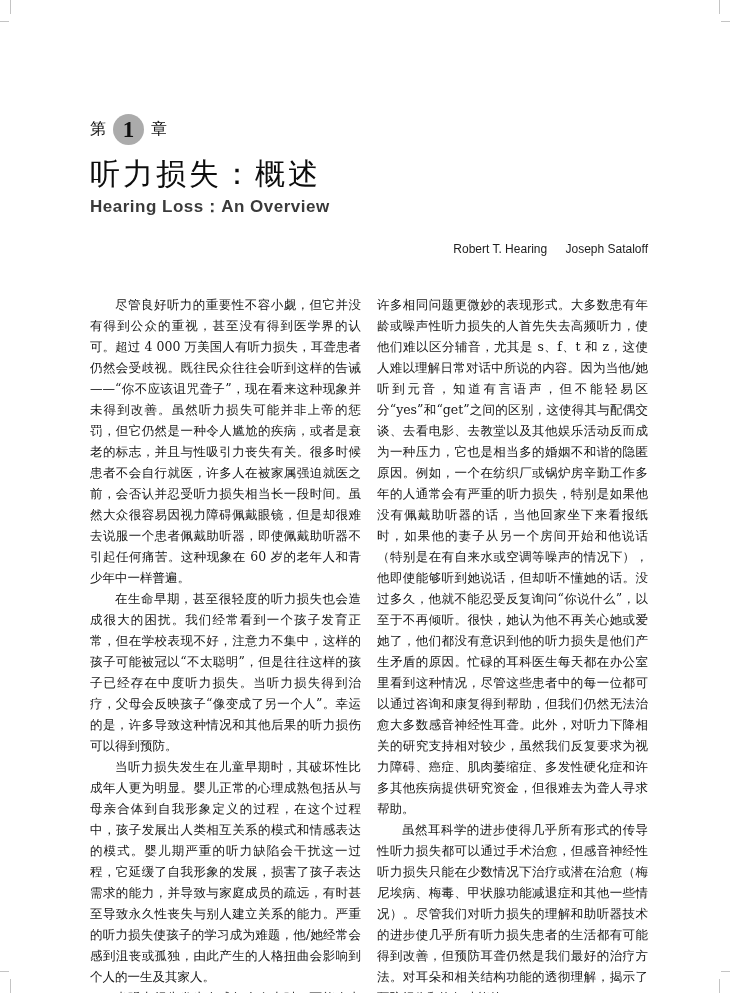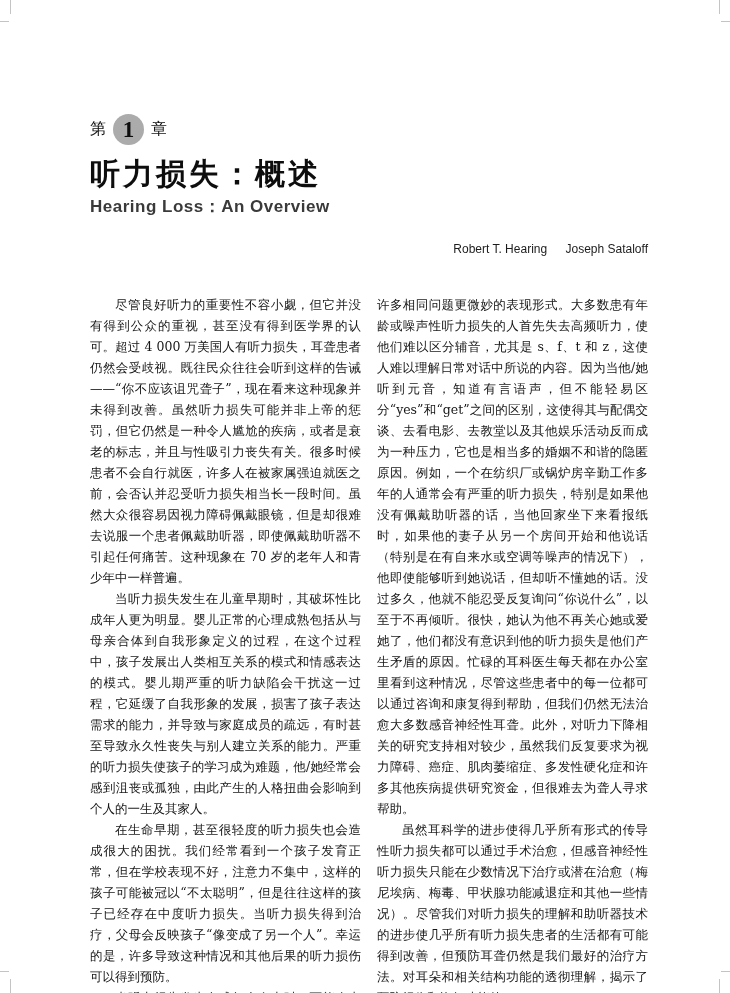--- a/index.html
+++ b/index.html
@@ -53,21 +53,21 @@
   .num-circle span {
     font-family: "Liberation Serif", "DejaVu Serif", serif;
     font-weight: bold;
     font-size: 23px;
     color: #0d0d0d;
     line-height: 1;
   }
   h1.title-zh {
     margin: 9px 0 0 0;
     font-size: 30px;
-    font-weight: bold;
+    font-weight: normal;
     letter-spacing: 3px;
     color: #0d0d0d;
     line-height: 1.25;
   }
   h2.title-en {
     margin: 3px 0 0 0;
     font-family: "Liberation Sans", "DejaVu Sans", sans-serif;
     font-weight: 700;
     font-size: 17px;
     letter-spacing: 0.5px;
@@ -127,23 +127,23 @@
     <h1 class="title-zh">听力损失：概述</h1>
     <h2 class="title-en">Hearing Loss：An Overview</h2>
     <div class="authors">
       <span class="author">Robert T. Hearing</span>
       <span class="author">Joseph Sataloff</span>
     </div>
   </header>
 
   <main class="columns">
     <div class="col">
-      <p class="indent">尽管良好听力的重要性不容小觑，但它并没有得到公众的重视，甚至没有得到医学界的认可。超过 4 000 万美国人有听力损失，耳聋患者仍然会受歧视。既往民众往往会听到这样的告诫——“你不应该诅咒聋子”，现在看来这种现象并未得到改善。虽然听力损失可能并非上帝的惩罚，但它仍然是一种令人尴尬的疾病，或者是衰老的标志，并且与性吸引力丧失有关。很多时候患者不会自行就医，许多人在被家属强迫就医之前，会否认并忍受听力损失相当长一段时间。虽然大众很容易因视力障碍佩戴眼镜，但是却很难去说服一个患者佩戴助听器，即使佩戴助听器不引起任何痛苦。这种现象在 70 岁的老年人和青少年中一样普遍。</p>
+      <p class="indent">尽管良好听力的重要性不容小觑，但它并没有得到公众的重视，甚至没有得到医学界的认可。超过 4 000 万美国人有听力损失，耳聋患者仍然会受歧视。既往民众往往会听到这样的告诫——“你不应该诅咒聋子”，现在看来这种现象并未得到改善。虽然听力损失可能并非上帝的惩罚，但它仍然是一种令人尴尬的疾病，或者是衰老的标志，并且与性吸引力丧失有关。很多时候患者不会自行就医，许多人在被家属强迫就医之前，会否认并忍受听力损失相当长一段时间。虽然大众很容易因视力障碍佩戴眼镜，但是却很难去说服一个患者佩戴助听器，即使佩戴助听器不引起任何痛苦。这种现象在 60 岁的老年人和青少年中一样普遍。</p>
+      <p class="indent">在生命早期，甚至很轻度的听力损失也会造成很大的困扰。我们经常看到一个孩子发育正常，但在学校表现不好，注意力不集中，这样的孩子可能被冠以“不太聪明”，但是往往这样的孩子已经存在中度听力损失。当听力损失得到治疗，父母会反映孩子“像变成了另一个人”。幸运的是，许多导致这种情况和其他后果的听力损伤可以得到预防。</p>
       <p class="indent">当听力损失发生在儿童早期时，其破坏性比成年人更为明显。婴儿正常的心理成熟包括从与母亲合体到自我形象定义的过程，在这个过程中，孩子发展出人类相互关系的模式和情感表达的模式。婴儿期严重的听力缺陷会干扰这一过程，它延缓了自我形象的发展，损害了孩子表达需求的能力，并导致与家庭成员的疏远，有时甚至导致永久性丧失与别人建立关系的能力。严重的听力损失使孩子的学习成为难题，他/她经常会感到沮丧或孤独，由此产生的人格扭曲会影响到个人的一生及其家人。</p>
-      <p class="indent">在生命早期，甚至很轻度的听力损失也会造成很大的困扰。我们经常看到一个孩子发育正常，但在学校表现不好，注意力不集中，这样的孩子可能被冠以“不太聪明”，但是往往这样的孩子已经存在中度听力损失。当听力损失得到治疗，父母会反映孩子“像变成了另一个人”。幸运的是，许多导致这种情况和其他后果的听力损伤可以得到预防。</p>
       <p class="indent">当听力损失发生在成年人身上时，可能会出现</p>
     </div>
     <div class="col">
       <p>许多相同问题更微妙的表现形式。大多数患有年龄或噪声性听力损失的人首先失去高频听力，使他们难以区分辅音，尤其是 s、f、t 和 z，这使人难以理解日常对话中所说的内容。因为当他/她听到元音，知道有言语声，但不能轻易区分“yes”和“get”之间的区别，这使得其与配偶交谈、去看电影、去教堂以及其他娱乐活动反而成为一种压力，它也是相当多的婚姻不和谐的隐匿原因。例如，一个在纺织厂或锅炉房辛勤工作多年的人通常会有严重的听力损失，特别是如果他没有佩戴助听器的话，当他回家坐下来看报纸时，如果他的妻子从另一个房间开始和他说话（特别是在有自来水或空调等噪声的情况下），他即使能够听到她说话，但却听不懂她的话。没过多久，他就不能忍受反复询问“你说什么”，以至于不再倾听。很快，她认为他不再关心她或爱她了，他们都没有意识到他的听力损失是他们产生矛盾的原因。忙碌的耳科医生每天都在办公室里看到这种情况，尽管这些患者中的每一位都可以通过咨询和康复得到帮助，但我们仍然无法治愈大多数感音神经性耳聋。此外，对听力下降相关的研究支持相对较少，虽然我们反复要求为视力障碍、癌症、肌肉萎缩症、多发性硬化症和许多其他疾病提供研究资金，但很难去为聋人寻求帮助。</p>
       <p class="indent">虽然耳科学的进步使得几乎所有形式的传导性听力损失都可以通过手术治愈，但感音神经性听力损失只能在少数情况下治疗或潜在治愈（梅尼埃病、梅毒、甲状腺功能减退症和其他一些情况）。尽管我们对听力损失的理解和助听器技术的进步使几乎所有听力损失患者的生活都有可能得到改善，但预防耳聋仍然是我们最好的治疗方法。对耳朵和相关结构功能的透彻理解，揭示了预防损伤和恢复功能的</p>
     </div>
   </main>
 
 </div>
 

